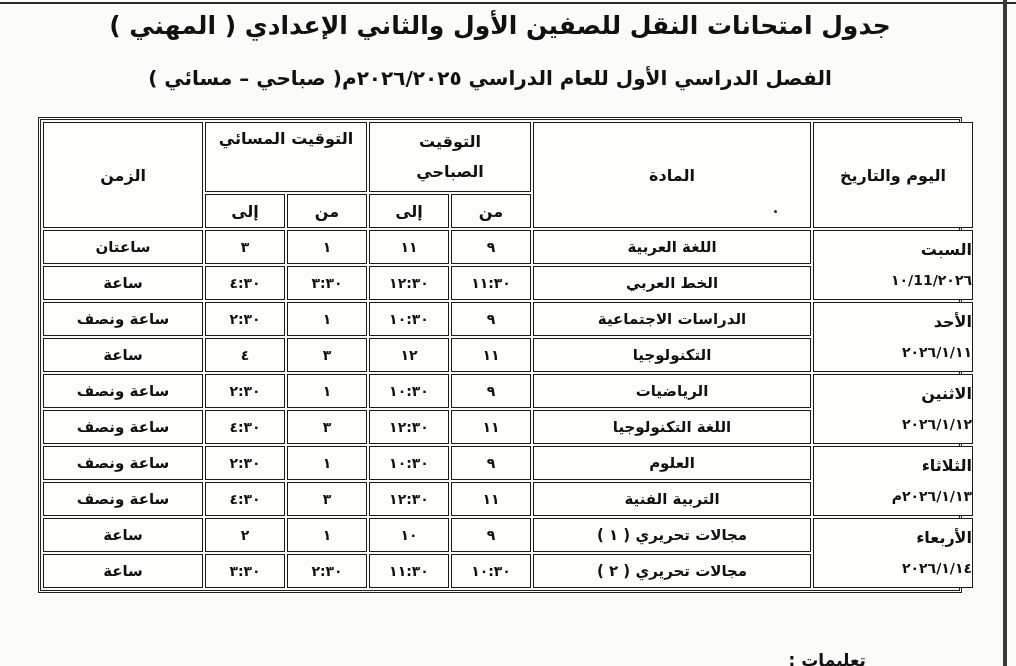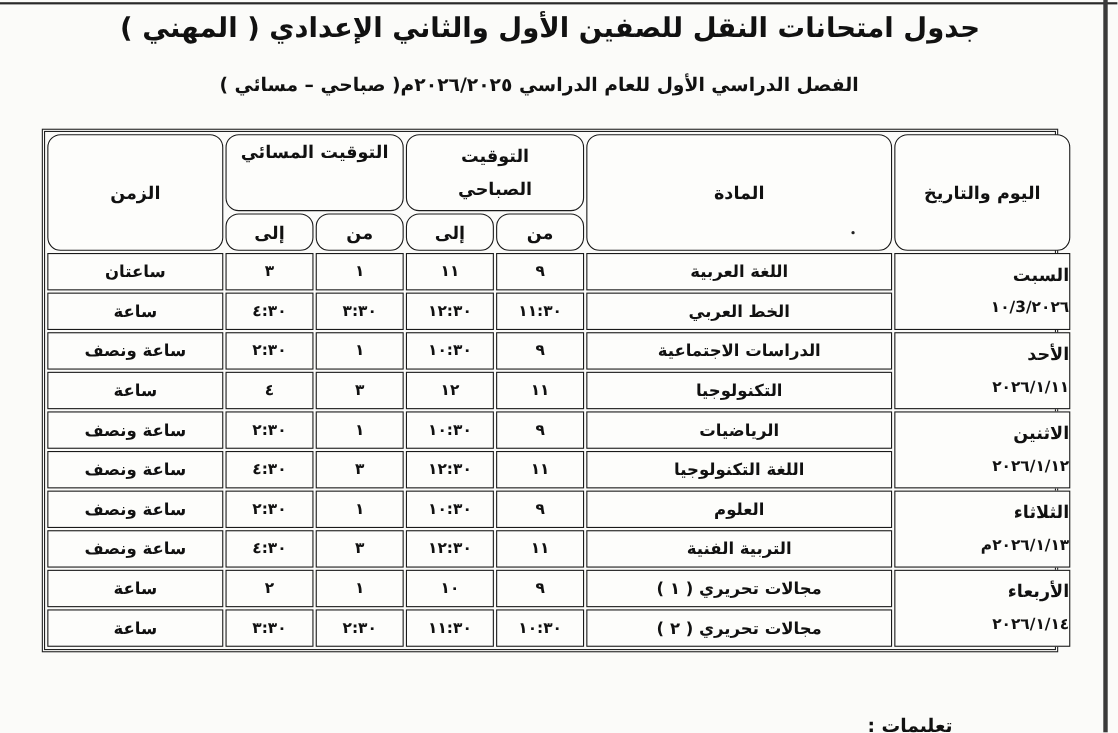--- a/index.html
+++ b/index.html
@@ -43,21 +43,21 @@
       line-height: 28px;
     }
     .subtitle {
       position: absolute;
       top: 64px;
       left: 0;
       width: 980px;
       text-align: center;
       direction: rtl;
       font-weight: bold;
-      font-size: 17px;
+      font-size: 20px;
       line-height: 28px;
     }
     .table-wrap {
       position: absolute;
       left: 38px;
       top: 117px;
       width: 924px;
       border: 3px double #222;
       box-sizing: border-box;
     }
@@ -72,21 +72,20 @@
       border: 1.5px solid #1a1a1a;
       text-align: center;
       vertical-align: middle;
       font-weight: bold;
       font-size: 15px;
       padding: 0;
       background: #fdfdfb;
     }
     th {
       font-size: 16px;
-      border-radius: 12px;
     }
     .h1 { height: 70px; }
     .h2 { height: 34px; }
     .r { height: 34px; }
     .day-cell {
       line-height: 30px;
       font-size: 16px;
       text-align: right;
     }
     .day-cell span {
@@ -152,21 +151,21 @@
         <th>إلى</th>
         <th>من</th>
         <th>إلى</th>
       </tr>
     </thead>
     <tbody>
 
       <tr class="r">
         <td rowspan="2" class="day-cell">
           <span>السبت</span>
-          <span class="num">٢٠٢٦/3/١٠</span>
+          <span class="num">٢٠٢٦/11/١٠</span>
         </td>
         <td>اللغة العربية</td>
         <td class="num">٩</td>
         <td class="num">١١</td>
         <td class="num">١</td>
         <td class="num">٣</td>
         <td>ساعتان</td>
       </tr>
       <tr class="r">
         <td>الخط العربي</td>

